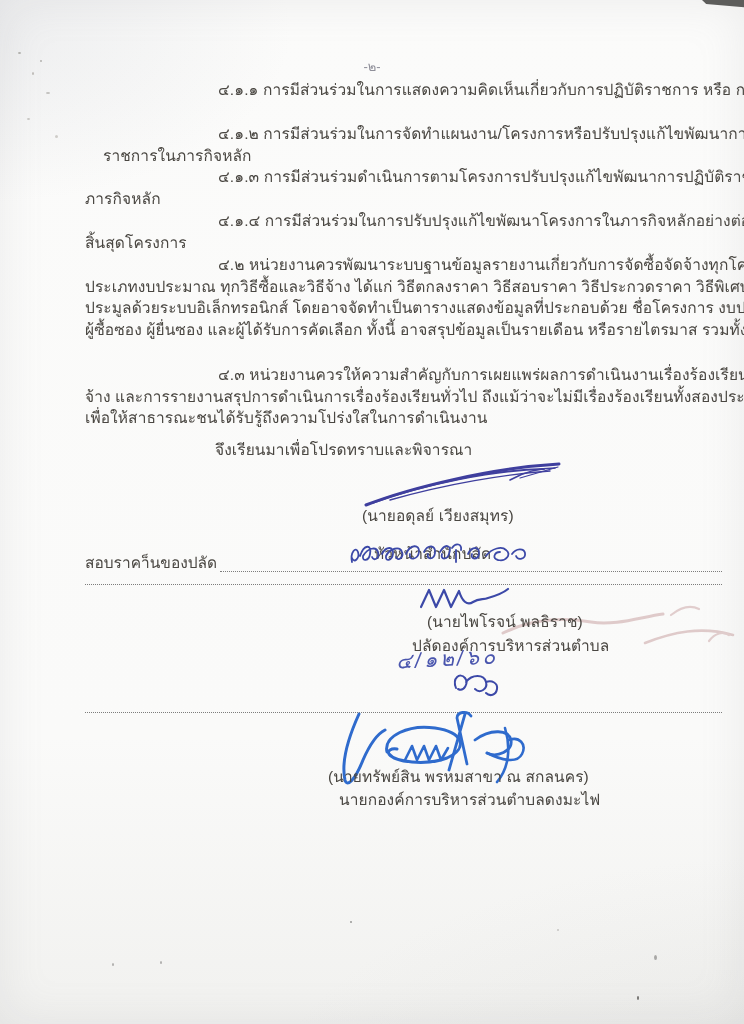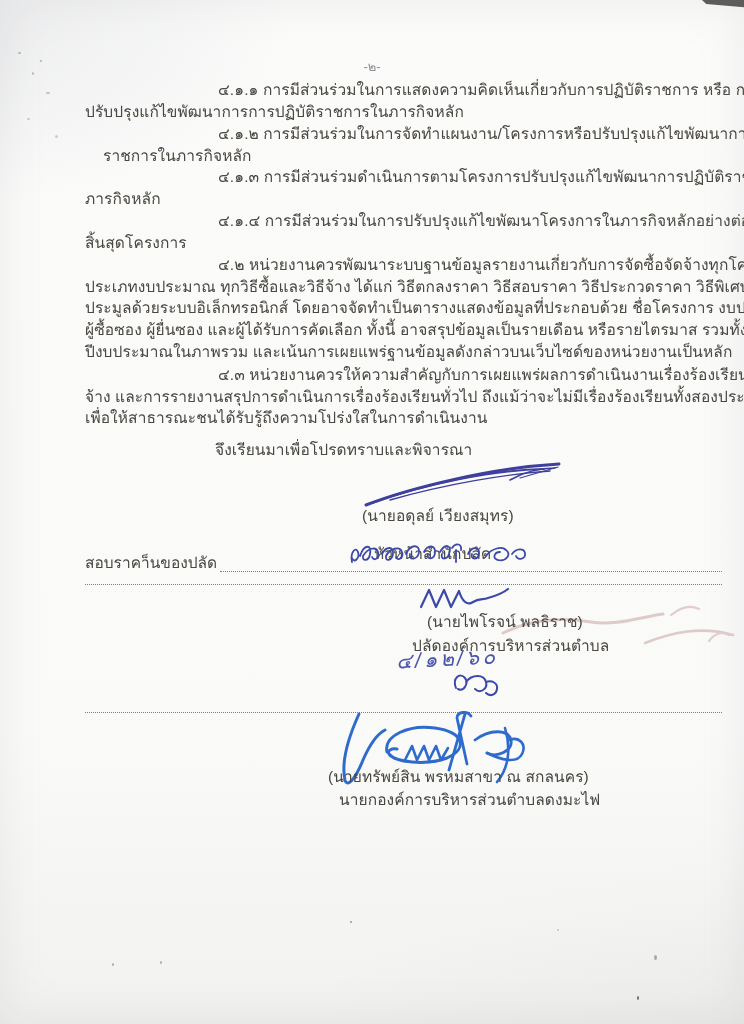--- a/index.html
+++ b/index.html
@@ -64,32 +64,30 @@
   <div class="speck" style="left:350px;top:921px;width:2px;height:2px;background:rgba(90,90,88,.6)"></div>
   <div class="speck" style="left:654px;top:955px;width:3px;height:5px;background:rgba(110,108,106,.55)"></div>
   <div class="speck" style="left:637px;top:996px;width:2px;height:4px;background:rgba(60,58,56,.7)"></div>
   <div class="speck" style="left:112px;top:963px;width:2px;height:3px;background:rgba(110,108,106,.5)"></div>
   <div class="speck" style="left:160px;top:961px;width:2px;height:3px;background:rgba(110,108,106,.5)"></div>
   <div class="speck" style="left:557px;top:929px;width:2px;height:2px;background:rgba(130,128,126,.4)"></div>
 
   <div class="pagenum">-๒-</div>
 
   <div class="txt" style="left:218px;top:80px">๔.๑.๑ การมีส่วนร่วมในการแสดงความคิดเห็นเกี่ยวกับการปฏิบัติราชการ หรือ   การ</div>
-  <div class="txt" style="left:85px;top:102px">ปรับปรุงแก้ไขพัฒนาการการปฏิบัติราชการในภารกิจหลัก</div>
   <div class="txt" style="left:218px;top:124px">๔.๑.๒ การมีส่วนร่วมในการจัดทำแผนงาน/โครงการหรือปรับปรุงแก้ไขพัฒนาการปฏิบัติ</div>
   <div class="txt" style="left:103px;top:146px">ราชการในภารกิจหลัก</div>
   <div class="txt" style="left:218px;top:167px">๔.๑.๓ การมีส่วนร่วมดำเนินการตามโครงการปรับปรุงแก้ไขพัฒนาการปฏิบัติราชการใน</div>
   <div class="txt" style="left:85px;top:189px">ภารกิจหลัก</div>
   <div class="txt" style="left:218px;top:211px">๔.๑.๔ การมีส่วนร่วมในการปรับปรุงแก้ไขพัฒนาโครงการในภารกิจหลักอย่างต่อเนื่องเมื่อ</div>
   <div class="txt" style="left:85px;top:233px">สิ้นสุดโครงการ</div>
   <div class="txt" style="left:218px;top:255px">๔.๒ หน่วยงานควรพัฒนาระบบฐานข้อมูลรายงานเกี่ยวกับการจัดซื้อจัดจ้างทุกโครงการ  ทุก</div>
   <div class="txt" style="left:85px;top:277px">ประเภทงบประมาณ ทุกวิธีซื้อและวิธีจ้าง ได้แก่ วิธีตกลงราคา วิธีสอบราคา วิธีประกวดราคา วิธีพิเศษและวิธี</div>
   <div class="txt" style="left:85px;top:298px">ประมูลด้วยระบบอิเล็กทรอนิกส์ โดยอาจจัดทำเป็นตารางแสดงข้อมูลที่ประกอบด้วย ชื่อโครงการ งบประมาณ</div>
   <div class="txt" style="left:85px;top:320px">ผู้ซื้อซอง ผู้ยื่นซอง และผู้ได้รับการคัดเลือก ทั้งนี้ อาจสรุปข้อมูลเป็นรายเดือน หรือรายไตรมาส รวมทั้งตลอด</div>
-  <div class="txt" style="left:85px;top:342px">ปีงบประมาณในภาพรวม และเน้นการเผยแพร่ฐานข้อมูลดังกล่าวบนเว็บไซด์ของหน่วยงานเป็นหลัก</div>
   <div class="txt" style="left:218px;top:365px">๔.๓ หน่วยงานควรให้ความสำคัญกับการเผยแพร่ผลการดำเนินงานเรื่องร้องเรียนจัดซื้อจัด</div>
   <div class="txt" style="left:85px;top:387px">จ้าง และการรายงานสรุปการดำเนินการเรื่องร้องเรียนทั่วไป ถึงแม้ว่าจะไม่มีเรื่องร้องเรียนทั้งสองประเด็นก็ตาม</div>
   <div class="txt" style="left:215px;top:440px">จึงเรียนมาเพื่อโปรดทราบและพิจารณา</div>
   <div class="txt" style="left:85px;top:408px">เพื่อให้สาธารณะชนได้รับรู้ถึงความโปร่งใสในการดำเนินงาน</div>
 
   <svg class="ink" style="left:362px;top:458px" width="205" height="52" viewBox="0 0 205 52">
     <path d="M4,47 C48,30 128,10 197,6" stroke="#3f3f9e" stroke-width="3"></path>
     <path d="M10,45 C62,26 132,12 182,11" stroke="#3f3f9e" stroke-width="2"></path>
     <path d="M28,42 C84,26 144,16 188,13" stroke="#3f3f9e" stroke-width="1.4"></path>
     <path d="M148,22 C162,14 176,10 193,10" stroke="#3f3f9e" stroke-width="1.6"></path>

